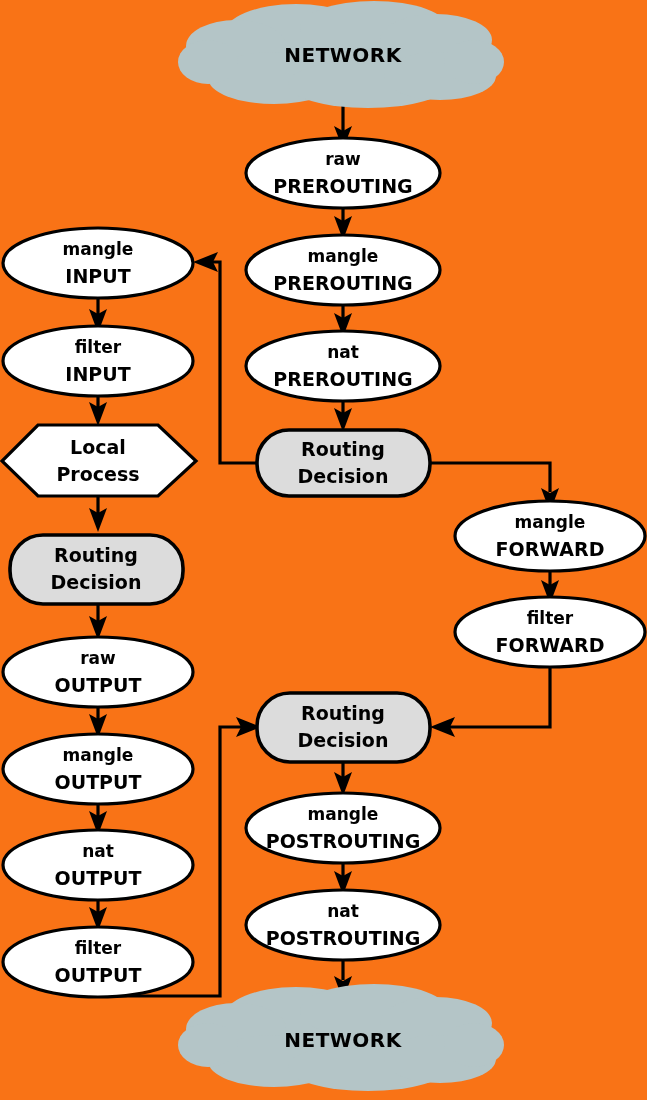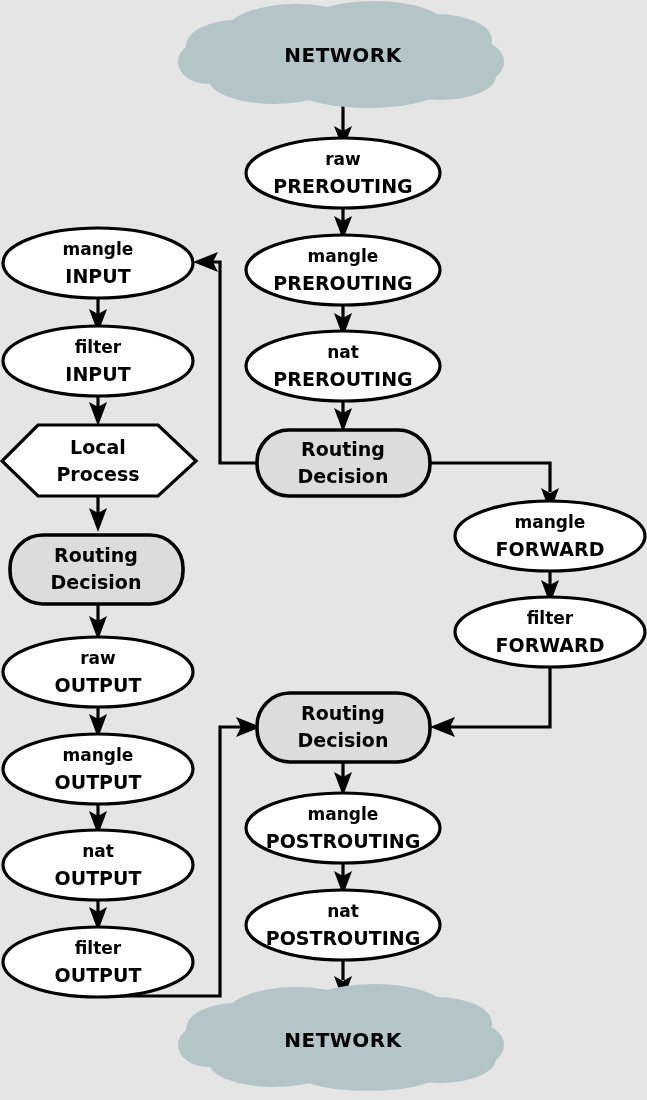--- a/index.html
+++ b/index.html
@@ -4,21 +4,21 @@
 <style>
   html, body {
     margin: 0;
     padding: 0;
     background: #ffffff;
   }
   #diagram-root {
     position: relative;
     width: 647px;
     height: 1100px;
-    background: #e5e5e5;
+    background: #f97316;
     font-family: "DejaVu Sans", "Liberation Sans", sans-serif;
     overflow: hidden;
   }
   svg.flow {
     display: block;
     width: 647px;
     height: 1100px;
   }
   .node-label {
     font-family: "DejaVu Sans", "Liberation Sans", sans-serif;

